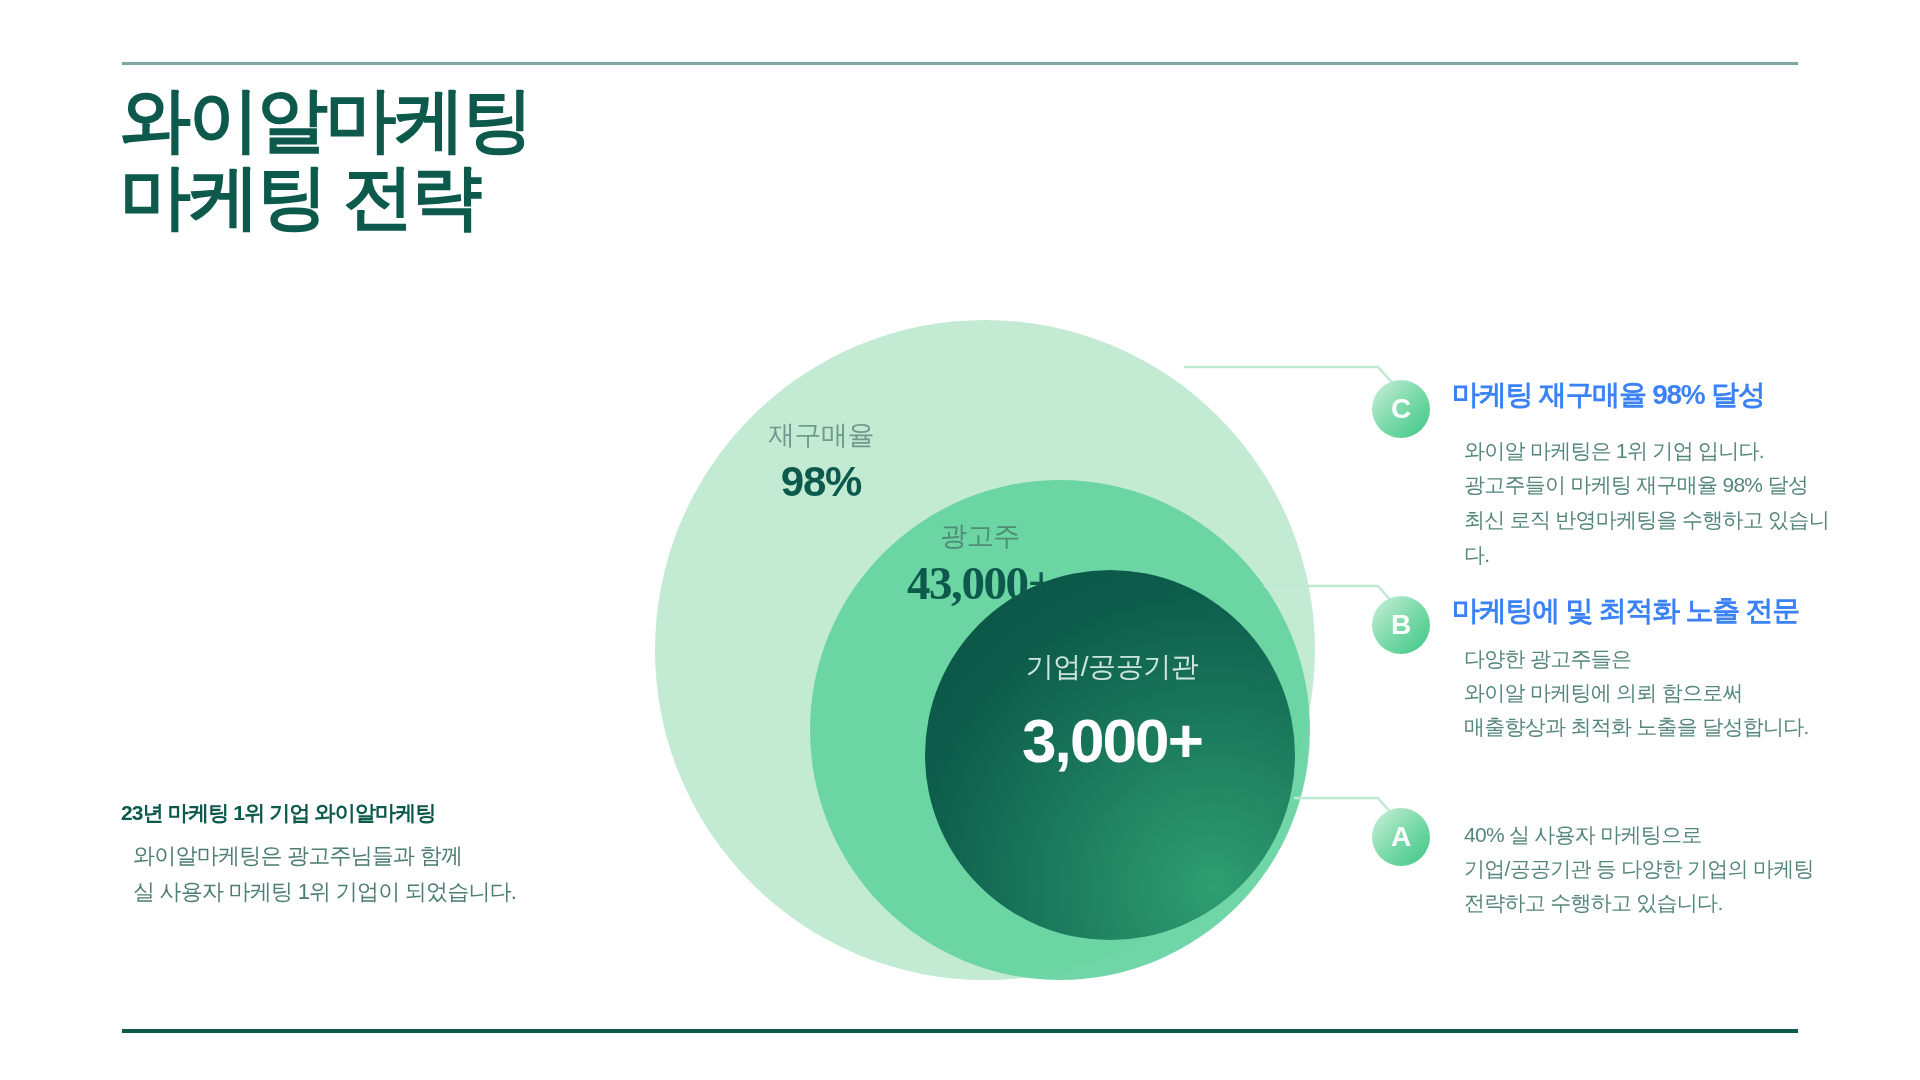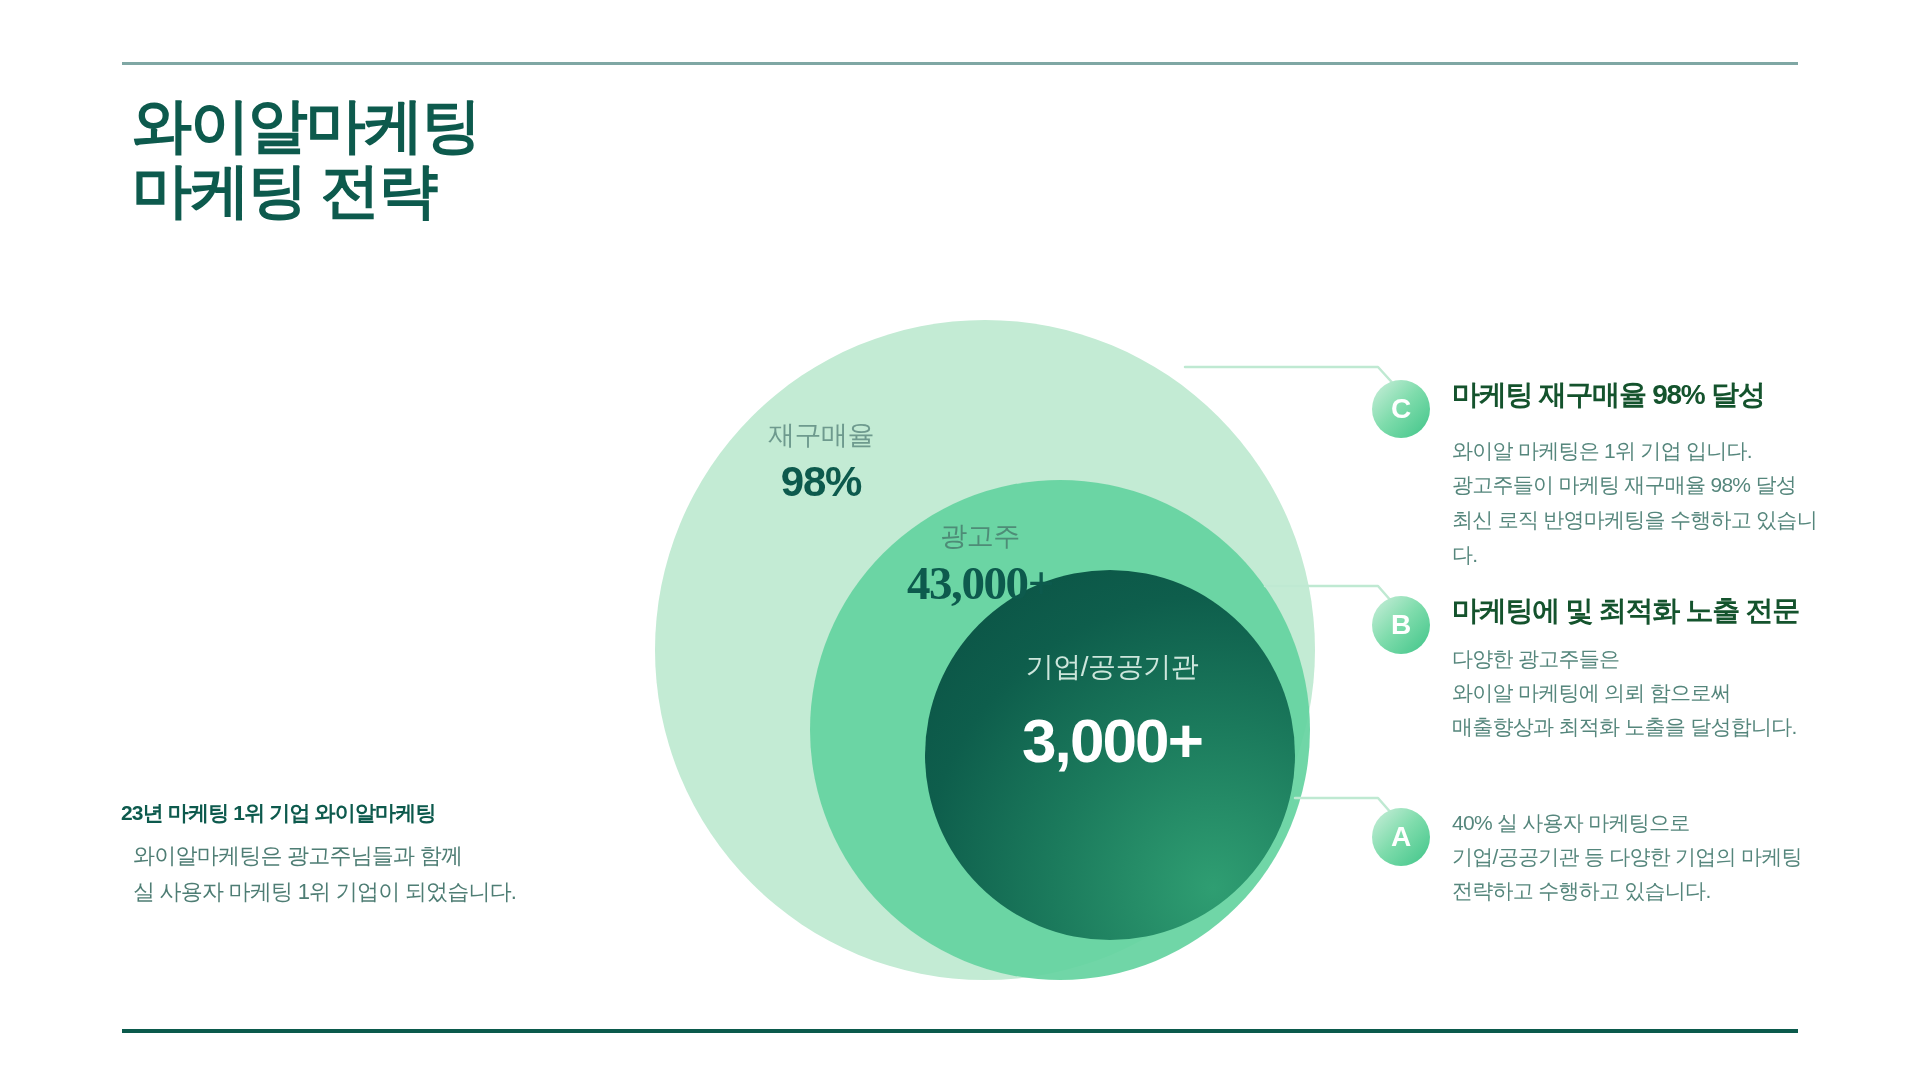--- a/index.html
+++ b/index.html
@@ -30,22 +30,22 @@
     border: 0;
   }
   .rule-top    { top: 54px;   background: #7FA7A4; }
   .rule-bottom { top: 1021px; background: #0B5A4C; height: 4px; }
 
   
   .headline {
     position: absolute;
     left: 120px;
     top: 82px;
-    margin: 12px;
-    font-size: 60px;
+    margin: 0;
+    font-size: 71px;
     line-height: 1.08;
     font-weight: 900;
     letter-spacing: -0.035em;
     color: #0D5A4D;
     white-space: pre-line;
   }
 
   
   .note {
     position: absolute;
@@ -171,26 +171,26 @@
     line-height: 1;
     margin-top: 2px;
   }
 
   .item-text { flex: 1 1 auto; }
   .item-title {
     margin: 0 0 14px 0;
     font-size: 28px;
     font-weight: 900;
     letter-spacing: -0.045em;
-    color: #14532d;
+    color: #3b82f6;
     line-height: 1.2;
     white-space: nowrap;
   }
   .item-body {
-    margin: 0;
+    margin: 12px;
     font-size: 21px;
     line-height: 1.62;
     letter-spacing: -0.035em;
     color: #55867C;
     white-space: pre-line;
     font-weight: 500;
   }
   .item-c .item-title { margin-bottom: 22px; }
   .item-c .item-body  { line-height: 1.66; }
 </style>

